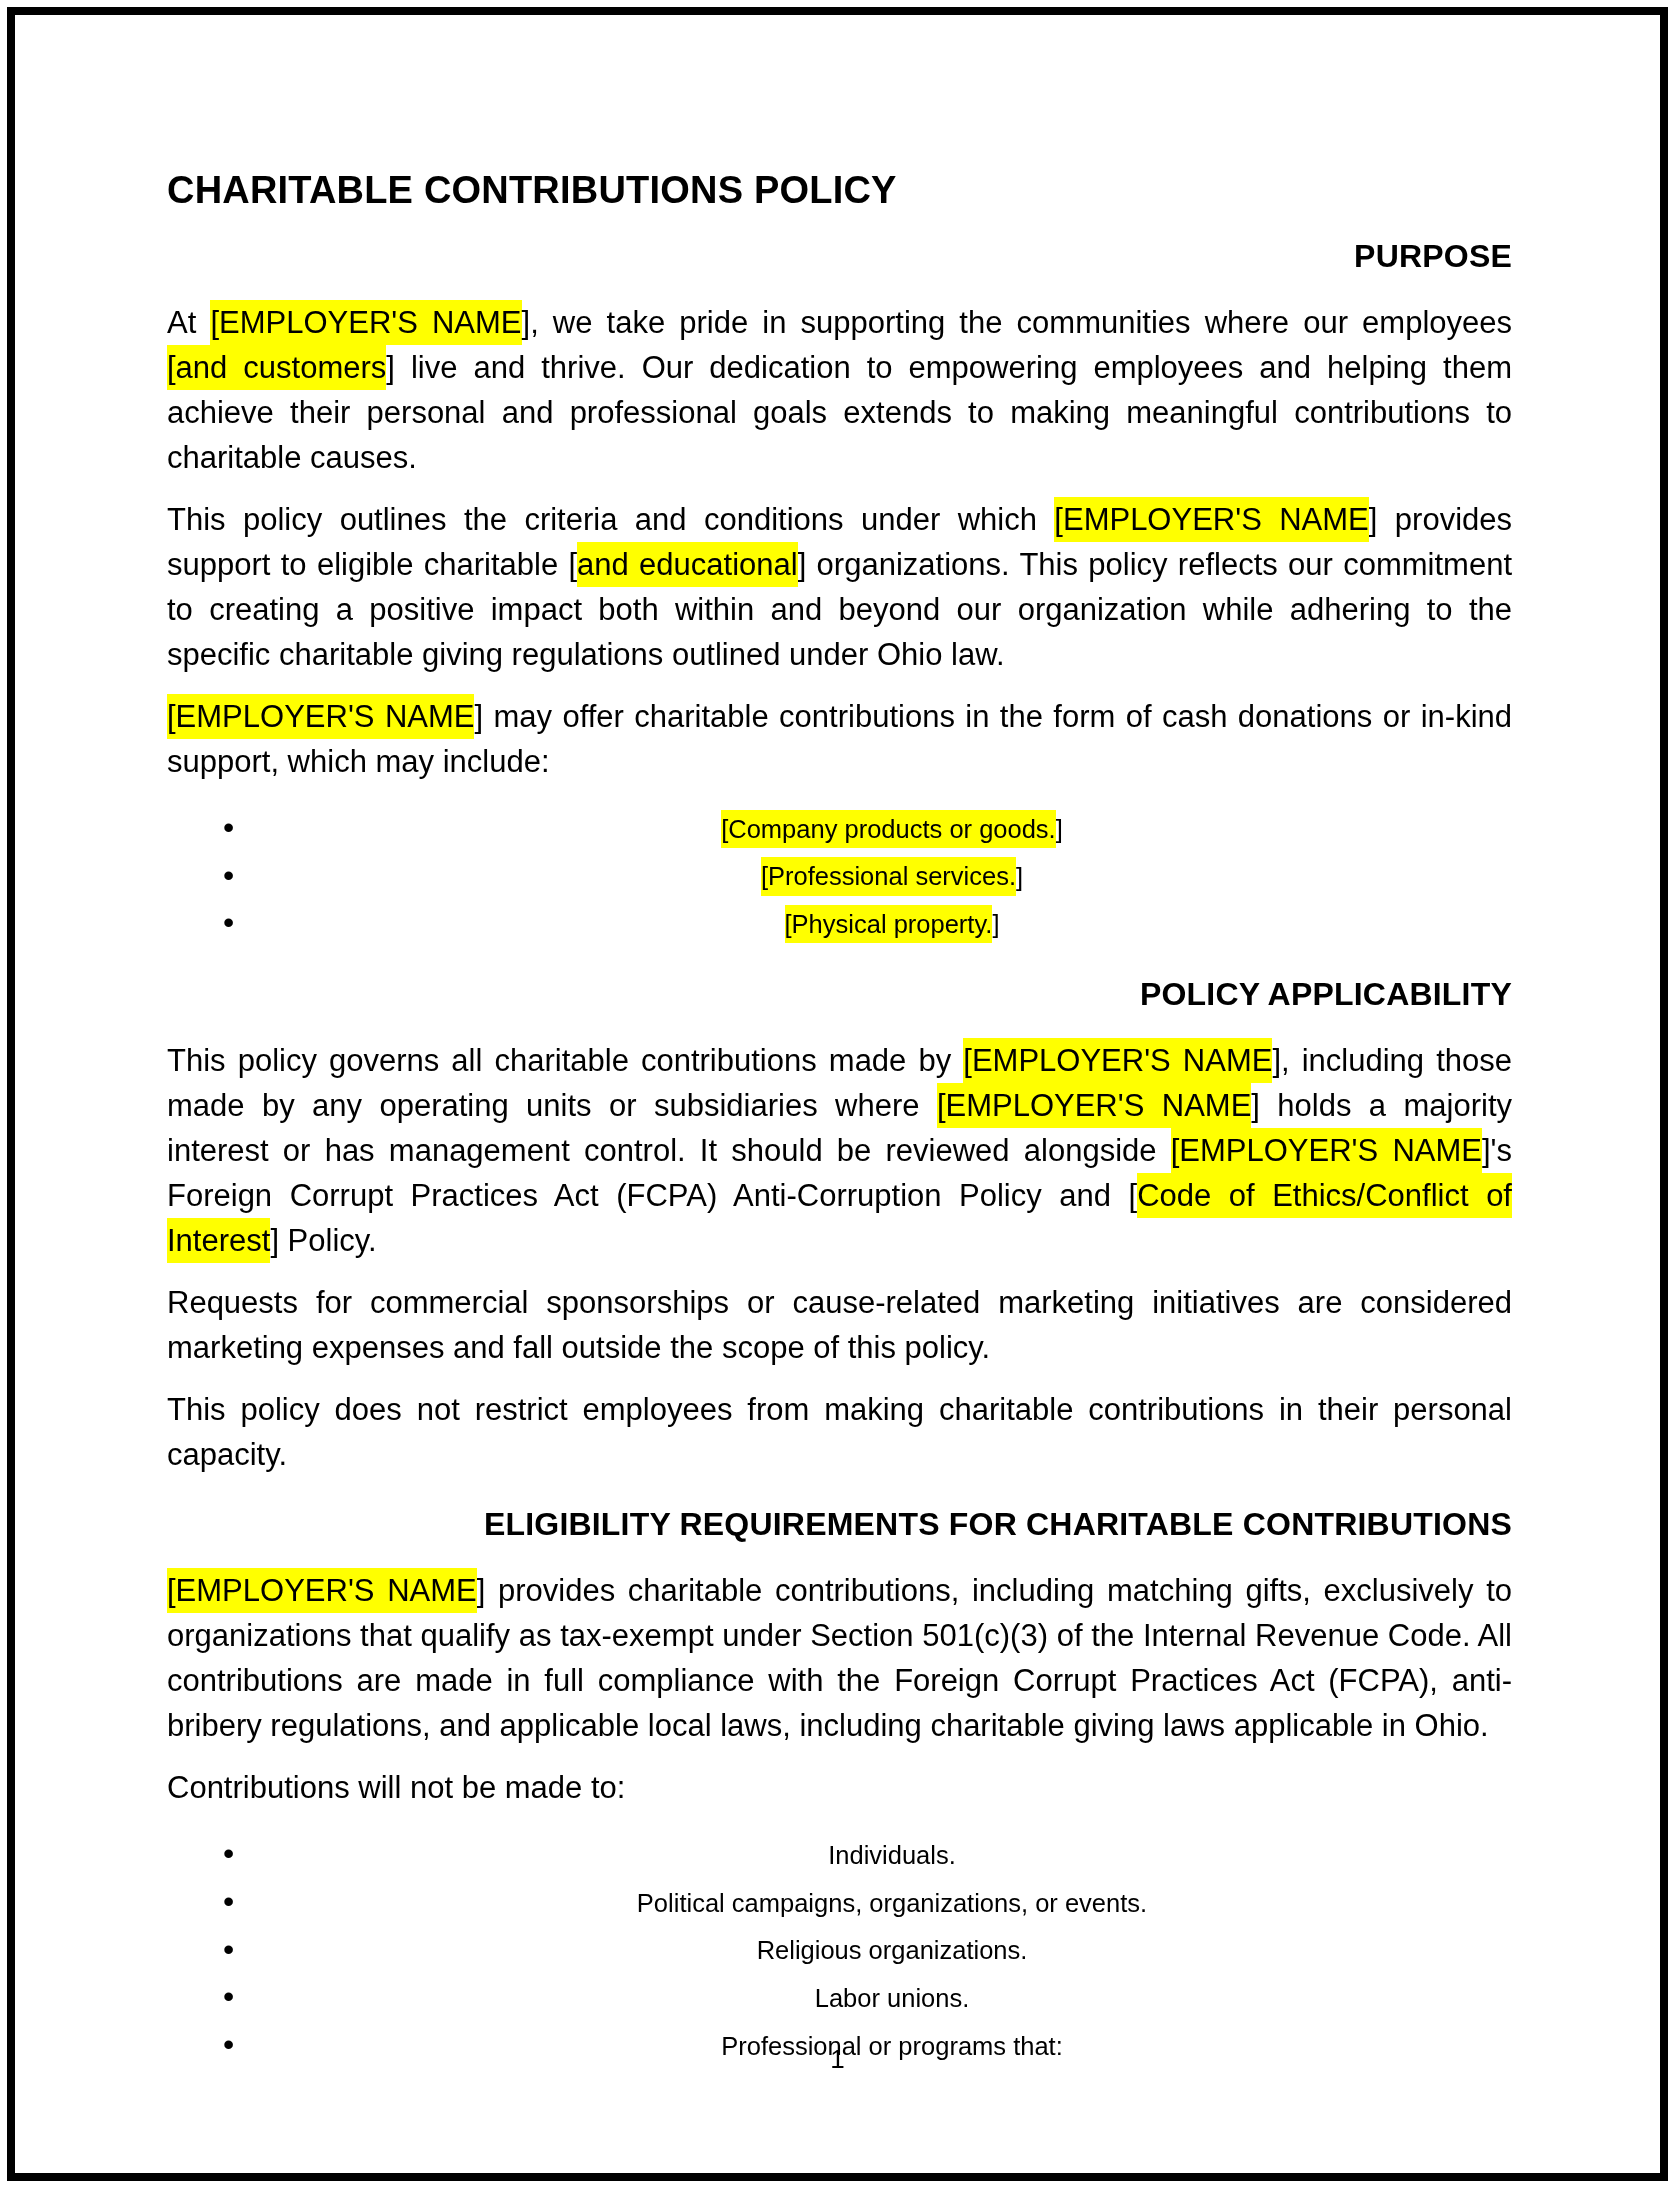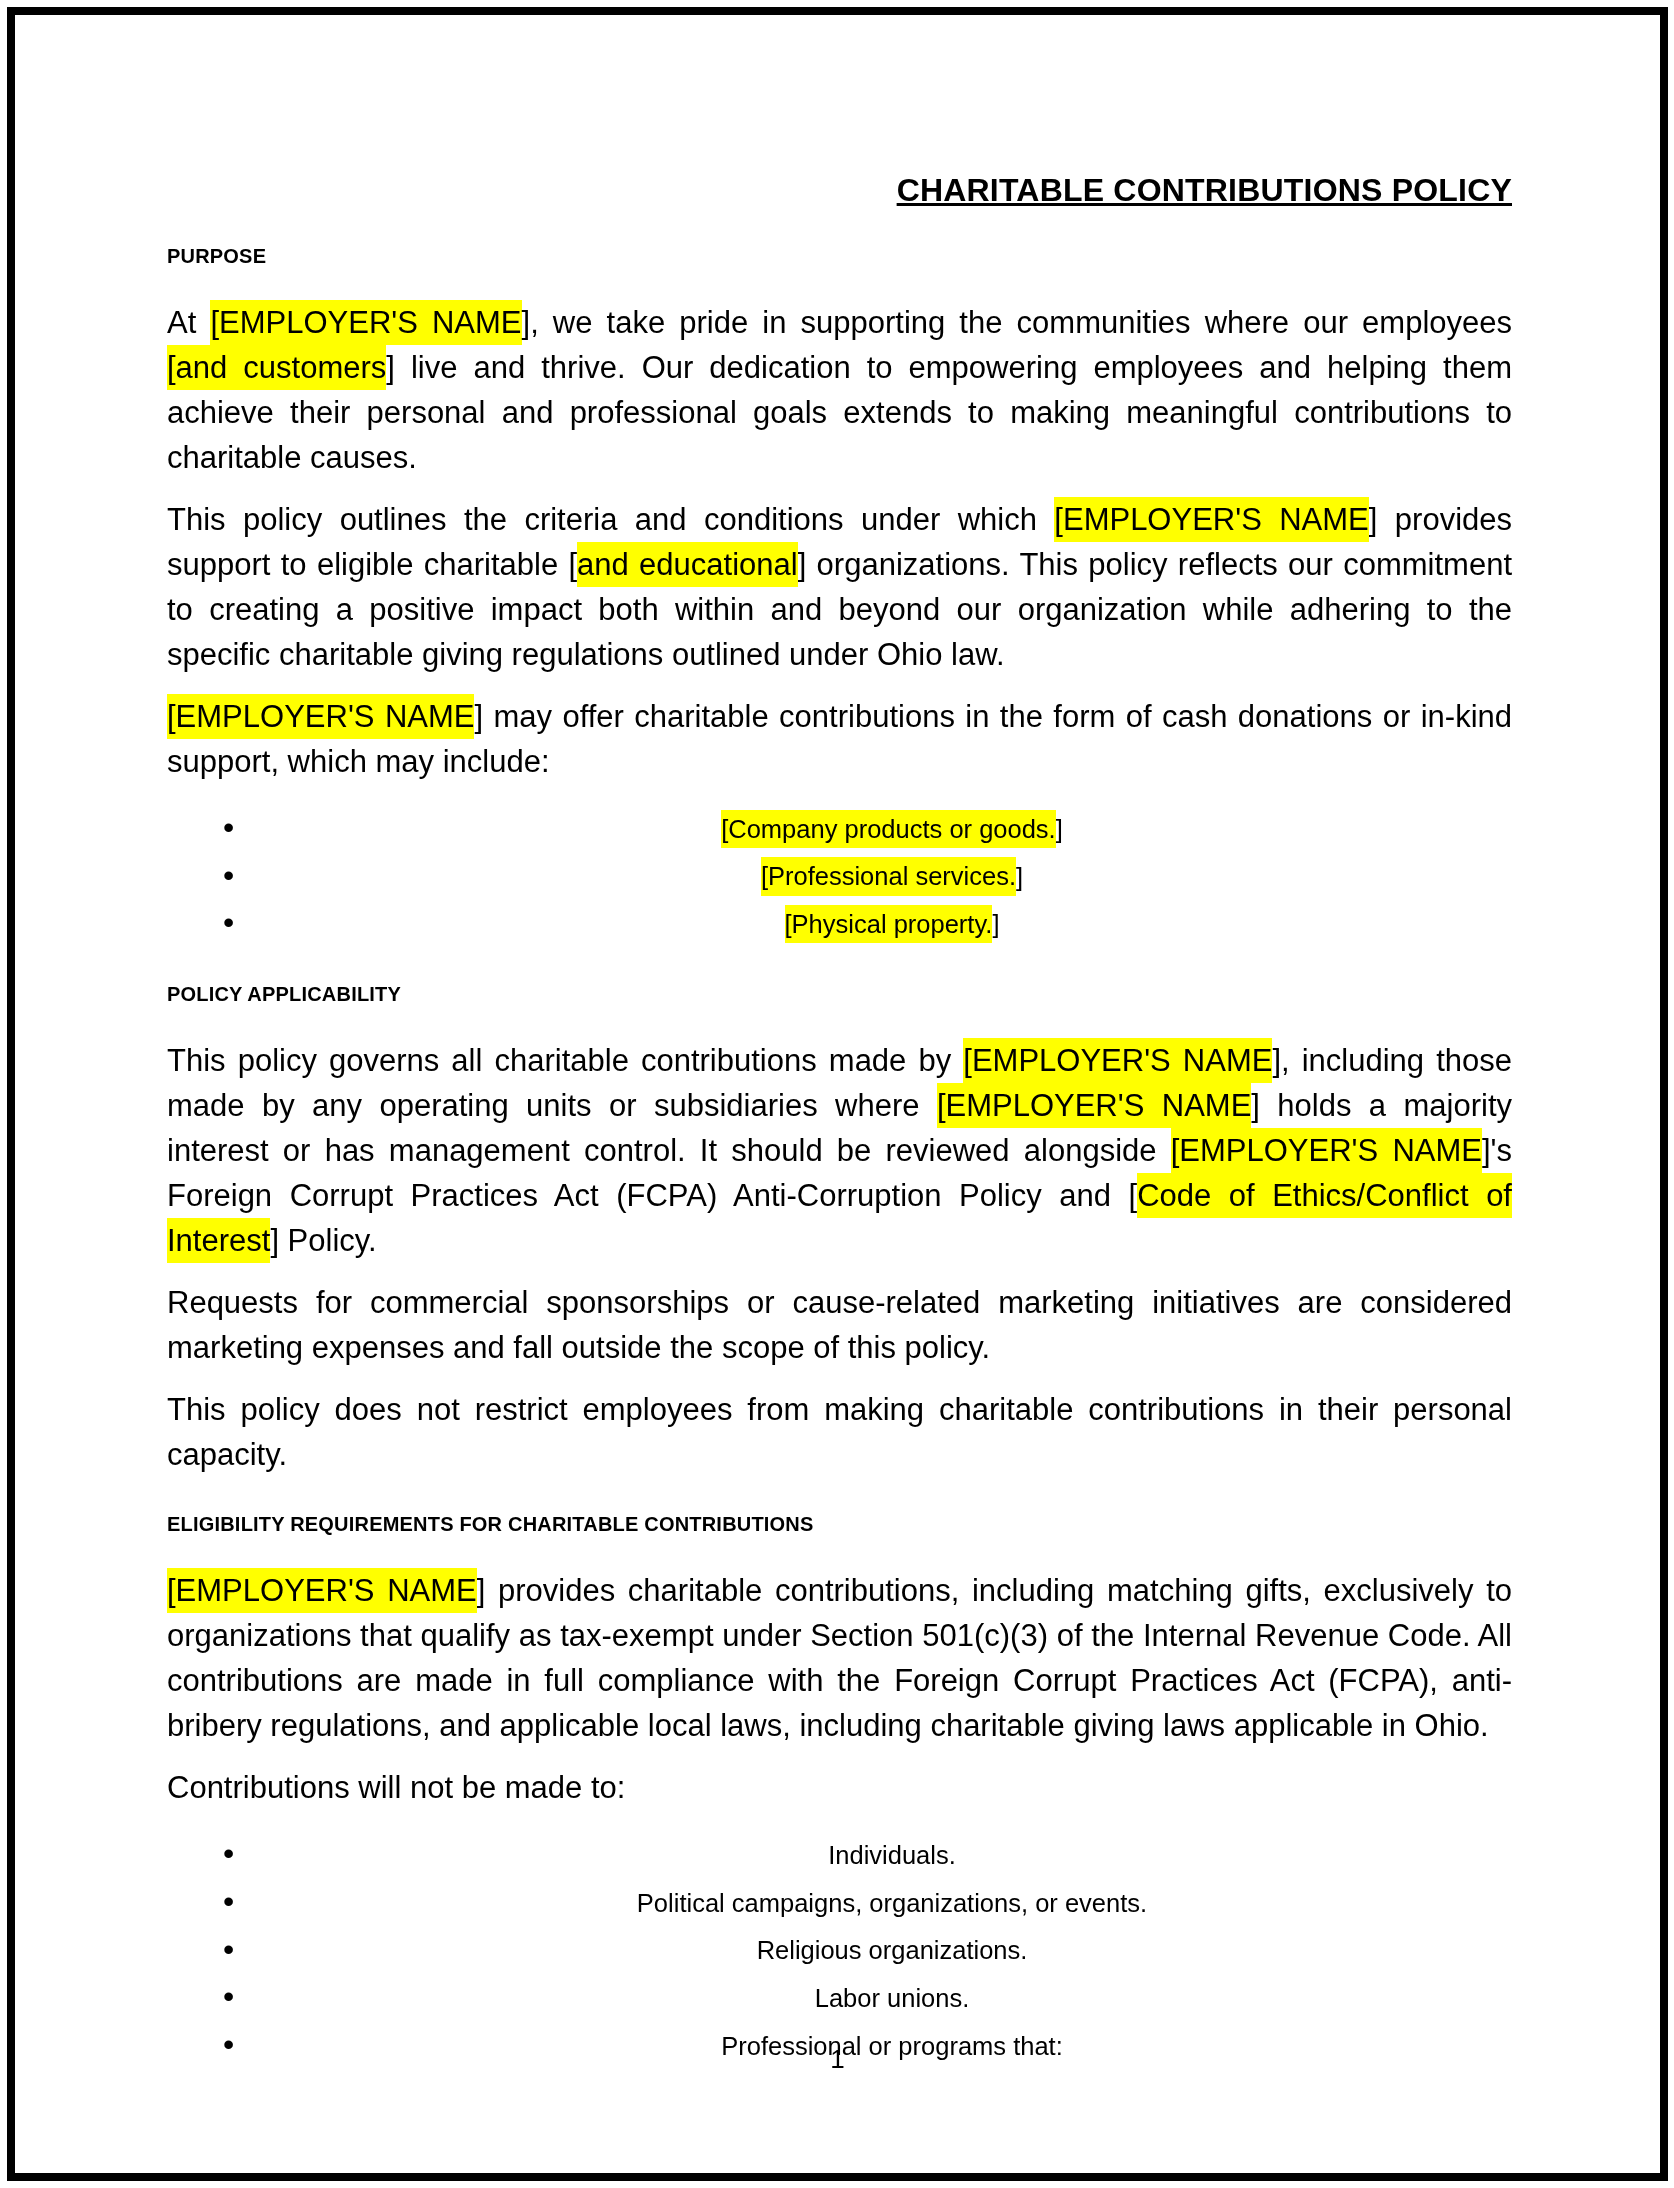--- a/index.html
+++ b/index.html
@@ -24,33 +24,33 @@
     pointer-events:none;
   }
   .content{
     position:absolute;
     left:167px;
     right:163px;
     top:172px;
   }
   .doc-title{
     margin:0;
-    text-align:right;
-    font-size:32px;
+    text-align:left;
+    font-size:38px;
     line-height:37px;
     font-weight:bold;
     letter-spacing:0.2px;
-    text-decoration:underline;
   }
   .heading{
-    font-size:20px;
+    font-size:32px;
     line-height:35px;
     font-weight:bold;
     margin:30px 0 26px 0;
     letter-spacing:0.2px;
+    text-align:right;
   }
   .para{
     font-size:31px;
     line-height:45px;
     text-align:justify;
     margin:17px 0;
   }
   .bullets{
     list-style:none;
     margin:23px 0;

